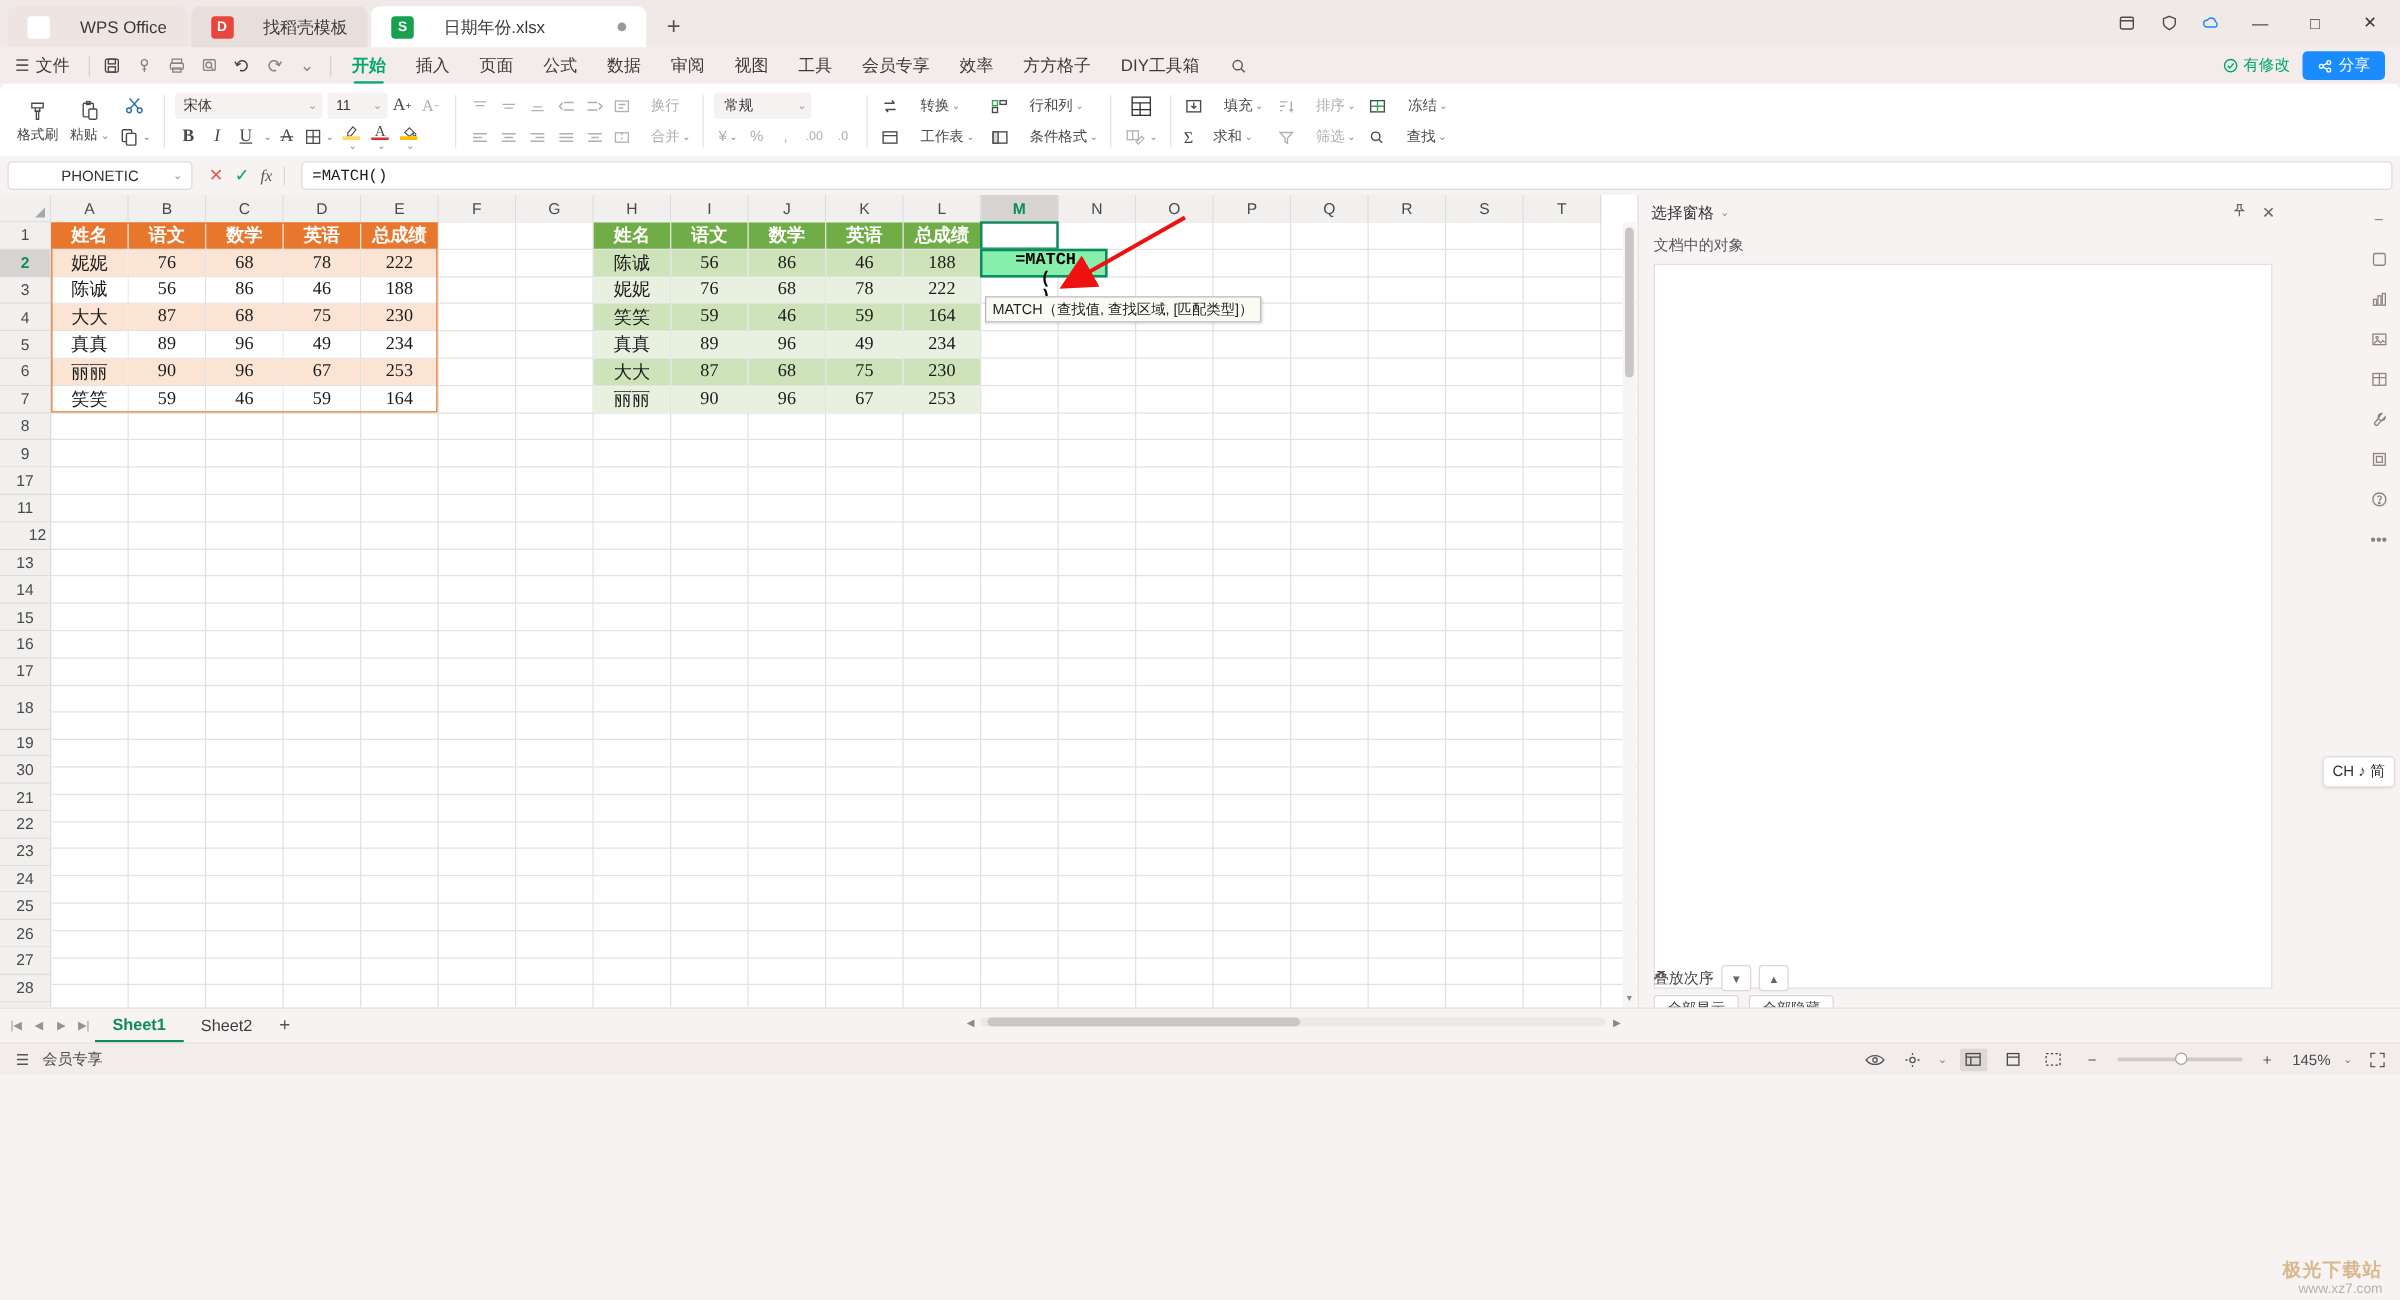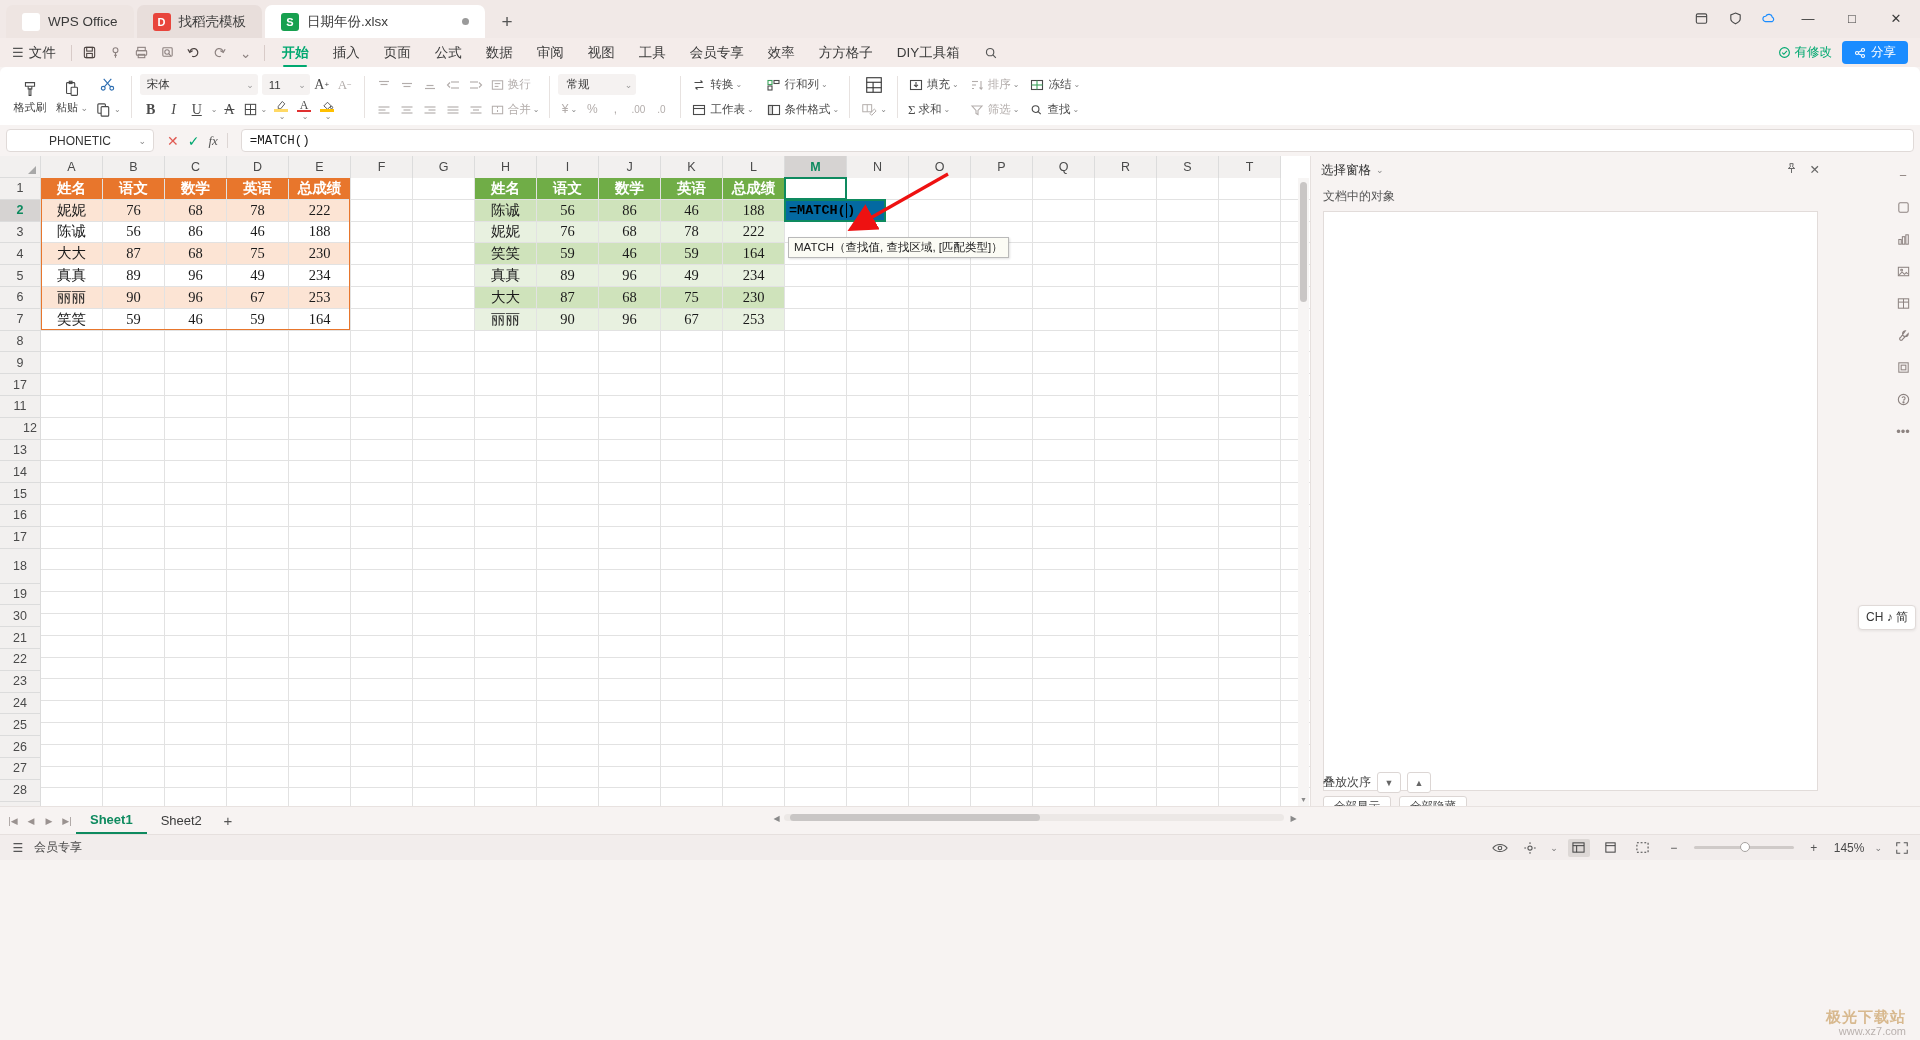--- a/index.html
+++ b/index.html
@@ -12,21 +12,21 @@
   }
   .app { position: relative; width: 1920px; height: 1040px; }
 
   
   .tabbar {
     position: absolute; top: 0; left: 0; width: 1920px; height: 38px;
     background: #f1e9e7;
     display: flex; align-items: flex-end;
   }
   .apptab {
-    height: 33px; display: flex; align-items: center; gap: 8px;
+    height: 33px; display: flex; align-items: center; gap: 24px;
     padding: 0 16px; border-radius: 7px 7px 0 0; margin-right: 3px;
     font-size: 13.5px; color: #3a3a3a; white-space: nowrap;
     background: #e8dedb;
   }
   .apptab.first { margin-left: 6px; background: #eee5e2; }
   .apptab.active { background: #ffffff; min-width: 220px; position: relative; }
   .apptab .glyph {
     width: 18px; height: 18px; border-radius: 3px; display: flex;
     align-items: center; justify-content: center;
     font-size: 11px; font-weight: bold; color: #fff; flex: 0 0 auto;
@@ -111,21 +111,21 @@
   .bigbtn .cap { font-size: 11px; white-space: nowrap; }
   .bigbtn .cap.dd::after { content: " ⌄"; font-size: 9px; color: #888; }
   .rcol { display: flex; flex-direction: column; justify-content: center; gap: 3px; }
   .rrow { display: flex; align-items: center; gap: 1px; }
   .sbtn {
     height: 22px; min-width: 22px; display: flex; align-items: center;
     justify-content: center; color: #4a4a4a; font-size: 12.5px;
     padding: 0 2px; border-radius: 3px;
   }
   .sbtn.dim { color: #b3adab; }
-  .sbtn .lbl { font-size: 11.5px; margin-left: 3px; white-space: nowrap; }
+  .sbtn .lbl { font-size: 11.5px; margin-left: 16px; white-space: nowrap; }
   .caret { font-size: 8px; color: #888; margin-left: 2px; }
   .fontsel {
     height: 21px; background: #f5f2f1; border-radius: 3px;
     display: flex; align-items: center; padding: 0 4px 0 7px;
     font-size: 11.5px; color: #3a3a3a;
   }
   .fontsel.name { width: 118px; }
   .fontsel.size { width: 48px; margin-left: 3px; }
   .fontsel .cv { margin-left: auto; font-size: 9px; color: #999; }
   .numfmt {
@@ -203,24 +203,24 @@
     font-size: 14.5px; color: #1a1a1a;
     font-family: "Liberation Serif", "DejaVu Serif", serif;
   }
   .dcell.ctr { justify-content: center; }
   .dcell.hdr { color: #fff; font-weight: 700; justify-content: center; font-size: 14.5px; }
   .selbox {
     position: absolute; border: 2px solid #0e8a5f; background: transparent;
     z-index: 6;
   }
   .editcell {
-    position: absolute; background: #0369a1; border: 2px solid #0e8a5f;
+    position: absolute; background: #86efac; border: 2px solid #0e8a5f;
     display: flex; align-items: center; padding-left: 3px; z-index: 8;
     font-family: "Liberation Mono", "DejaVu Sans Mono", monospace;
-    font-size: 13.5px; color: #000; font-weight: 700;
+    font-size: 13.5px; color: #000; font-weight: 700; flex-direction: column;
   }
   .caretbar {
     display: inline-block; width: 1.5px; height: 15px; background: #000;
     margin: 0 0px;
   }
   .fn-tip {
     position: absolute; background: #fbfbf4; border: 1px solid #b9b9b9;
     padding: 2px 5px; font-size: 11.5px; color: #222; z-index: 9;
     font-family: "Liberation Sans", sans-serif; white-space: nowrap;
     box-shadow: 1px 1px 2px rgba(0,0,0,.12);

